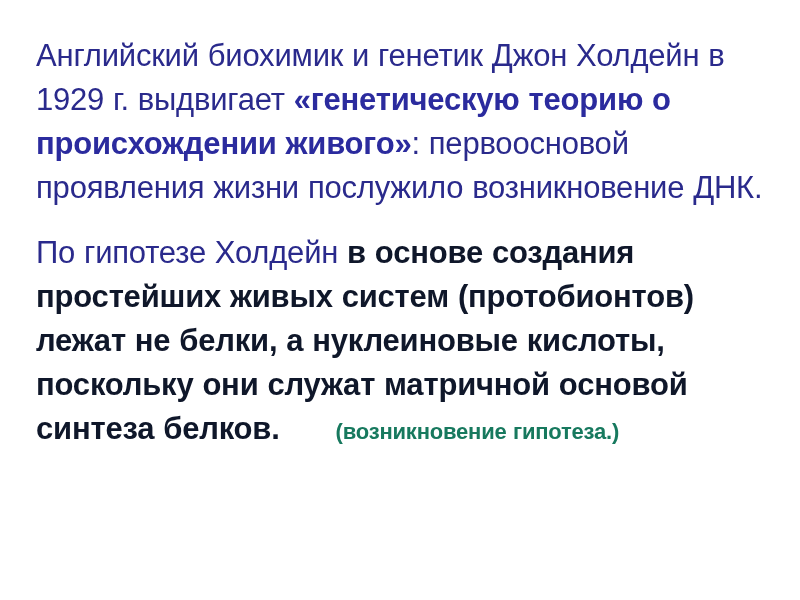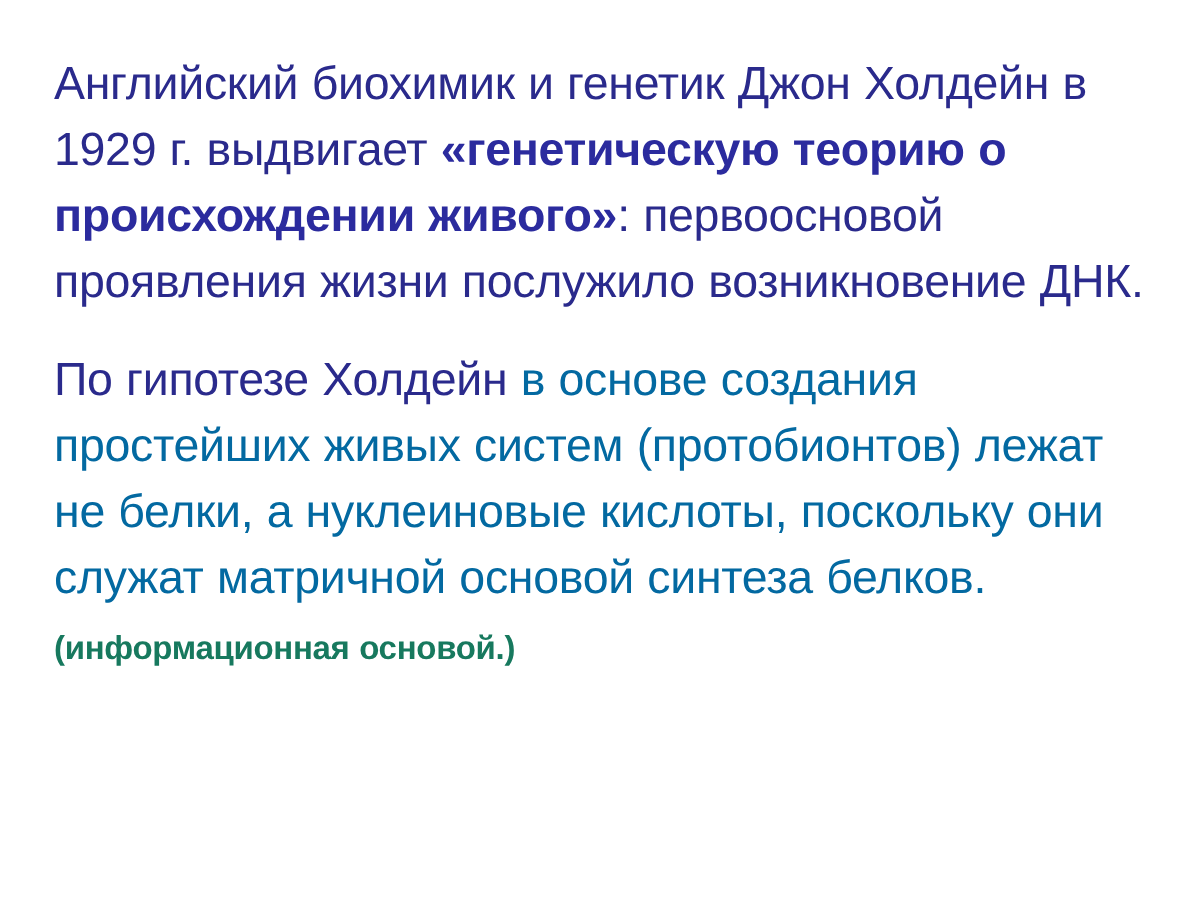--- a/index.html
+++ b/index.html
@@ -42,37 +42,37 @@
   .para-2 {
     margin-top: 21px;
     color: #2a2a8c;
     font-weight: normal;
   }
   .b-blue {
     font-weight: bold;
     color: #2b2b9e;
   }
   .b-green {
-    font-weight: normal;
-    color: #0369a1;
+    font-weight: bold;
+    color: #0f172a;
   }
   .note {
     font-weight: bold;
     color: #17795e;
     font-size: 22px;
   }
   .gap {
     display: inline-block;
     width: 56px;
   }
 </style>
 </head>
 <body>
 
 <div class="slide">
   <div class="content-block">
 
     <p class="para para-1"><span>Английский биохимик и генетик Джон Холдейн в 1929 г. выдвигает </span><span class="b-blue">«генетическую теорию о происхождении живого»</span><span>: первоосновой проявления жизни послужило возникновение ДНК.</span></p>
 
-    <p class="para para-2"><span>По гипотезе Холдейн </span><span class="b-green">в основе создания простейших живых систем (протобионтов) лежат не белки, а нуклеиновые кислоты, поскольку они служат матричной основой синтеза белков.</span><span class="gap"></span><span class="note">(информационная основой.)</span></p>
+    <p class="para para-2"><span>По гипотезе Холдейн </span><span class="b-green">в основе создания простейших живых систем (протобионтов) лежат не белки, а нуклеиновые кислоты, поскольку они служат матричной основой синтеза белков.</span><span class="gap"></span><span class="note">(возникновение гипотеза.)</span></p>
 
   </div>
 </div>
 
 </body></html>

